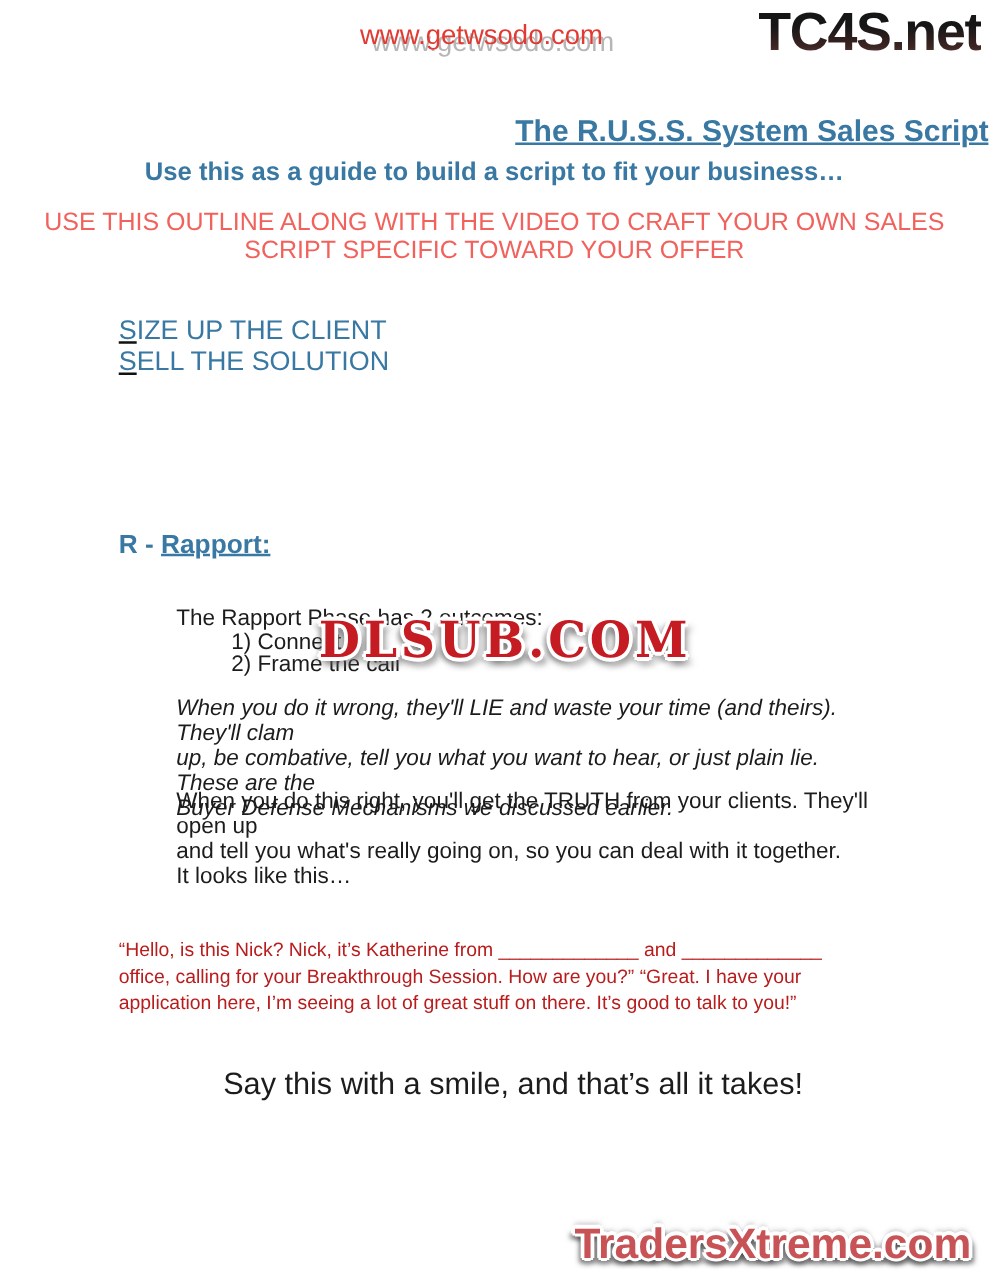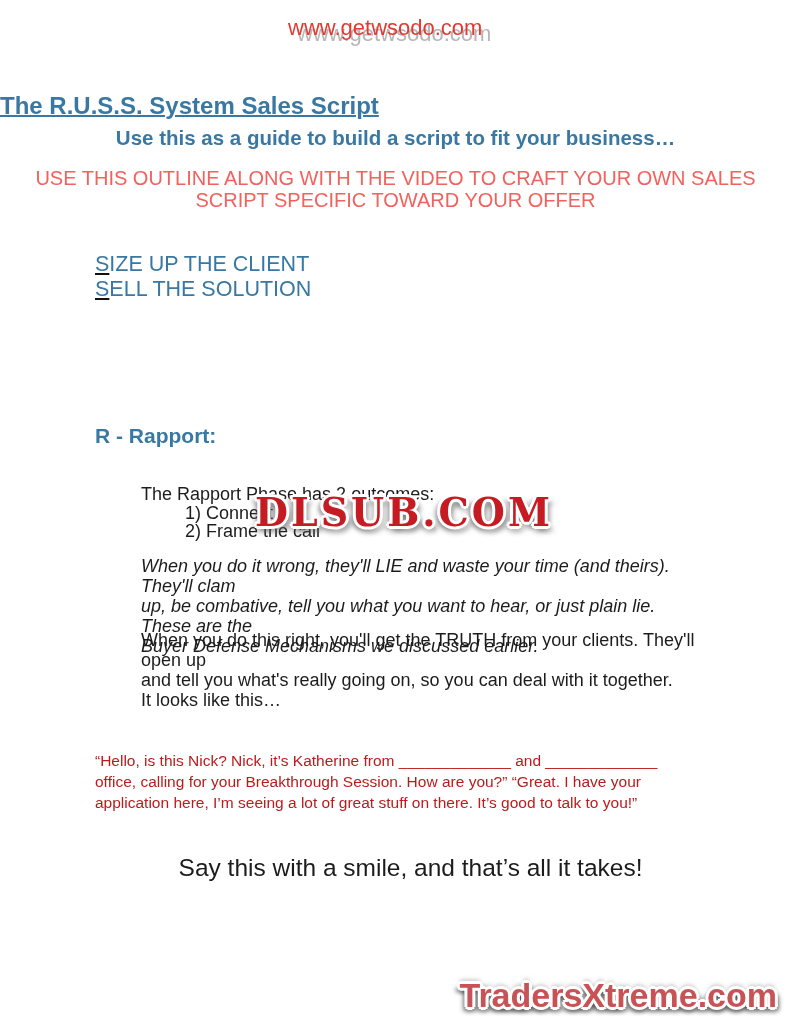--- a/index.html
+++ b/index.html
@@ -25,21 +25,21 @@
   .tc4s {
     position: absolute; top: 2px; right: 6px;
     font-size: 43px; font-weight: bold; letter-spacing: -1px; white-space: nowrap;
     background: linear-gradient(180deg, #161616 38%, #3c2523 72%, #7a4a45 100%);
     -webkit-background-clip: text; background-clip: text;
     -webkit-text-fill-color: transparent; color: transparent;
   }
   
   .title {
     position: absolute; top: 92px; left: 0; width: 100%;
-    text-align: left; font-size: 24px; font-weight: bold; color: #3878a3;
+    text-align: right; font-size: 24px; font-weight: bold; color: #3878a3;
   }
   .title .u { text-decoration: underline; text-decoration-thickness: 2px; }
   .subtitle {
     position: absolute; top: 126px; left: 0; width: 100%;
     text-align: center; font-size: 20.5px; font-weight: bold; color: #3878a3;
   }
   .notice {
     position: absolute; top: 167px; left: 0; width: 100%;
     text-align: center; font-size: 20px; color: #f2625d;
     line-height: 22px; white-space: pre-line;
@@ -53,21 +53,21 @@
     text-decoration: underline;
     text-decoration-color: #111111;
     text-decoration-thickness: 2px;
     text-underline-offset: 2px;
   }
   
   .sec-head {
     position: absolute; top: 424px; left: 95px;
     font-size: 21px; font-weight: bold; color: #3878a3; white-space: nowrap;
   }
-  .sec-head .u { text-decoration-thickness: 2px; }
+  .sec-head .u { text-decoration: underline; text-decoration-thickness: 2px; }
   
   .body-text { font-size: 18px; color: #1c1c1c; line-height: 19px; }
   .intro { position: absolute; top: 485px; left: 141px; white-space: nowrap; }
   .outcome1 { position: absolute; top: 504px; left: 185px; white-space: nowrap; }
   .outcome2 { position: absolute; top: 522px; left: 185px; white-space: nowrap; }
   .para1 { position: absolute; top: 556px; left: 141px; width: 560px; line-height: 20px; white-space: pre-line; font-style: italic; }
   .para2 { position: absolute; top: 630px; left: 141px; width: 560px; line-height: 20px; white-space: pre-line; }
   
   .quote {
     position: absolute; top: 718px; left: 95px; width: 600px;
@@ -106,20 +106,21 @@
 </style>
 </head>
 <body>
 
 <div class="page">
 
   <div class="hdr-wm">
     <span class="wm-gray">www.getwsodo.com</span>
     <span class="wm-red">www.getwsodo.com</span>
   </div>
+  <div class="tc4s">TC4S.net</div>
 
   <div class="title">
     <span class="u">The R.U.S.S. System Sales Script</span>
   </div>
   <div class="subtitle">Use this as a guide to build a script to fit your business…</div>
   <div class="notice">USE THIS OUTLINE ALONG WITH THE VIDEO TO CRAFT YOUR OWN SALES
 SCRIPT SPECIFIC TOWARD YOUR OFFER</div>
 
   <div class="acronym">
     <div><span class="fl">S</span><span>IZE UP THE CLIENT</span></div>

